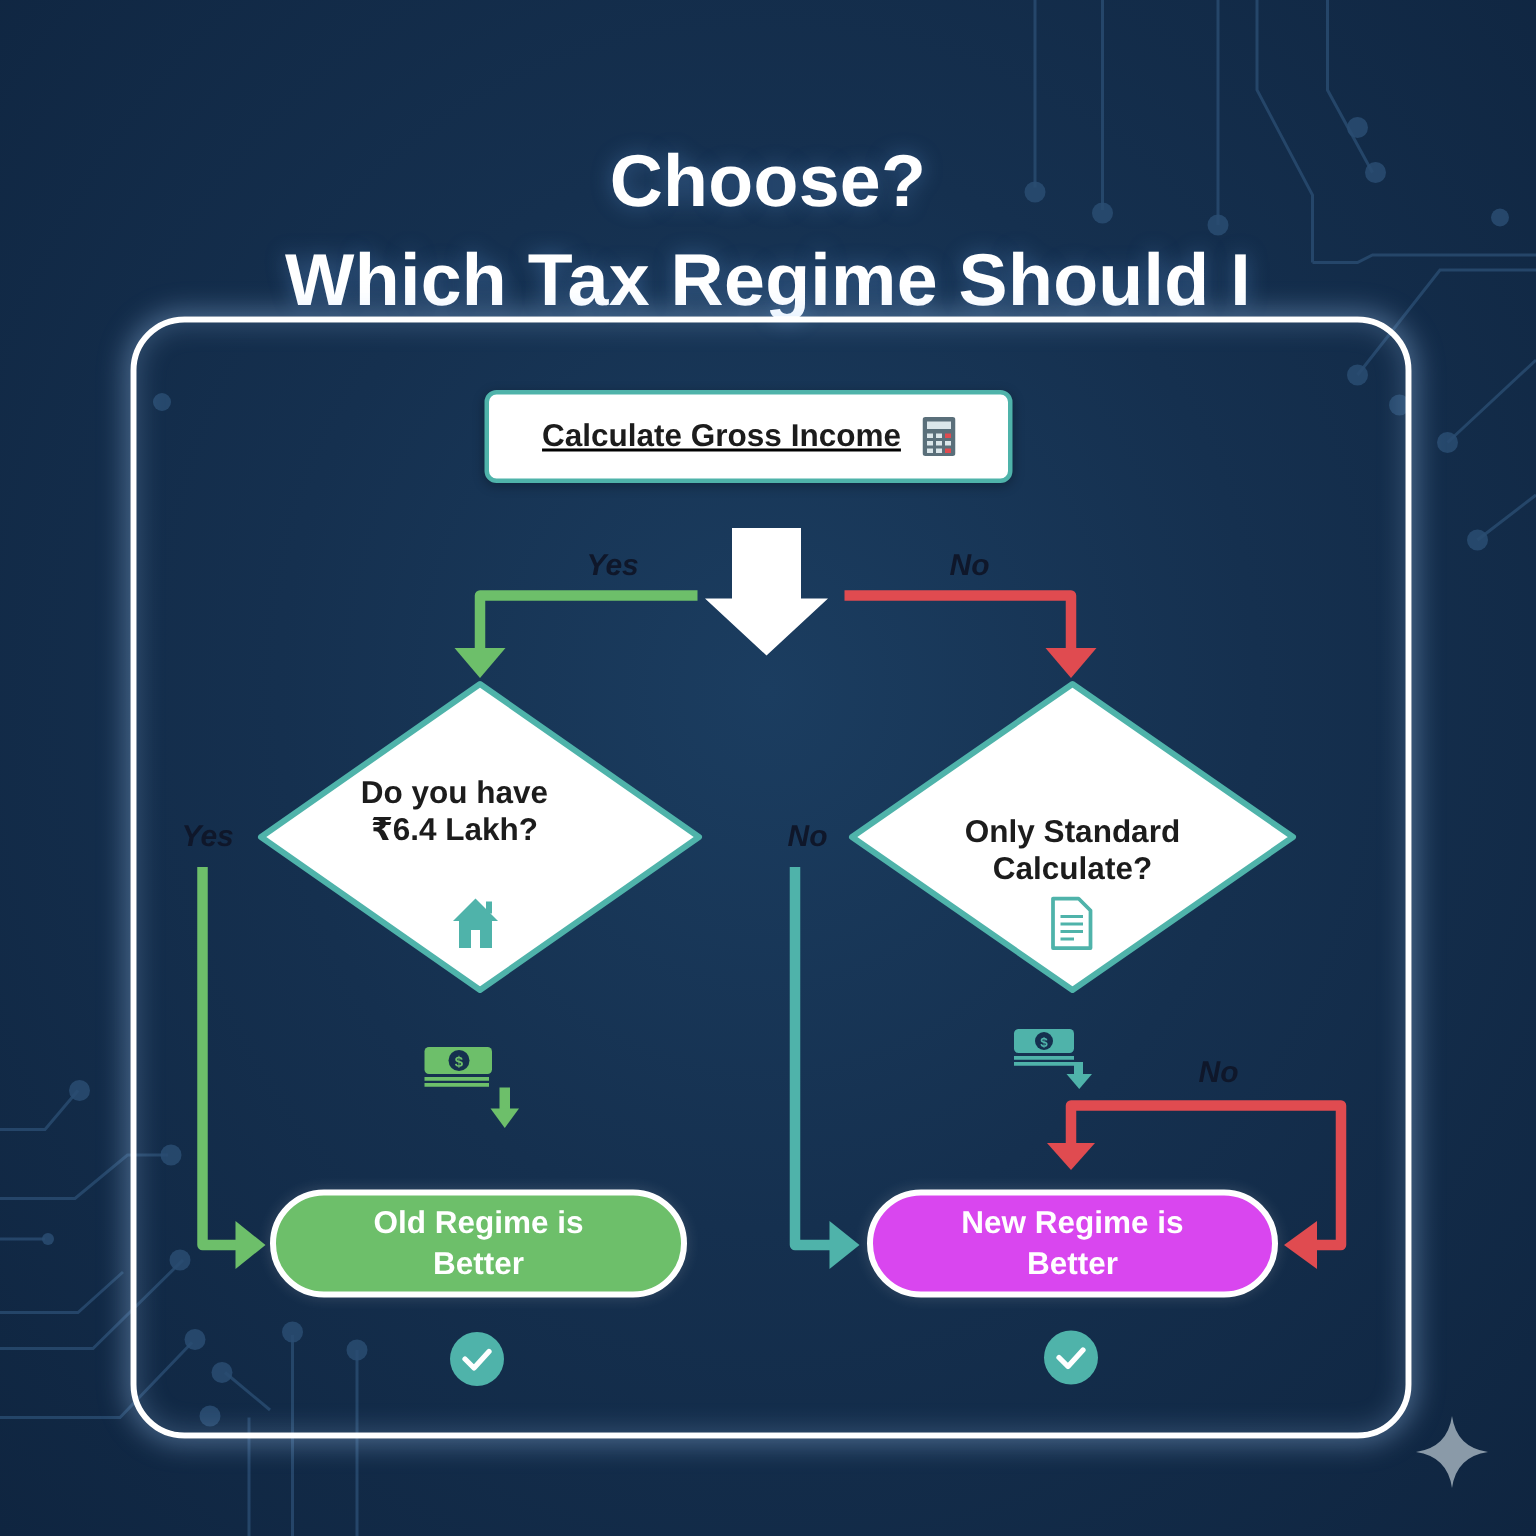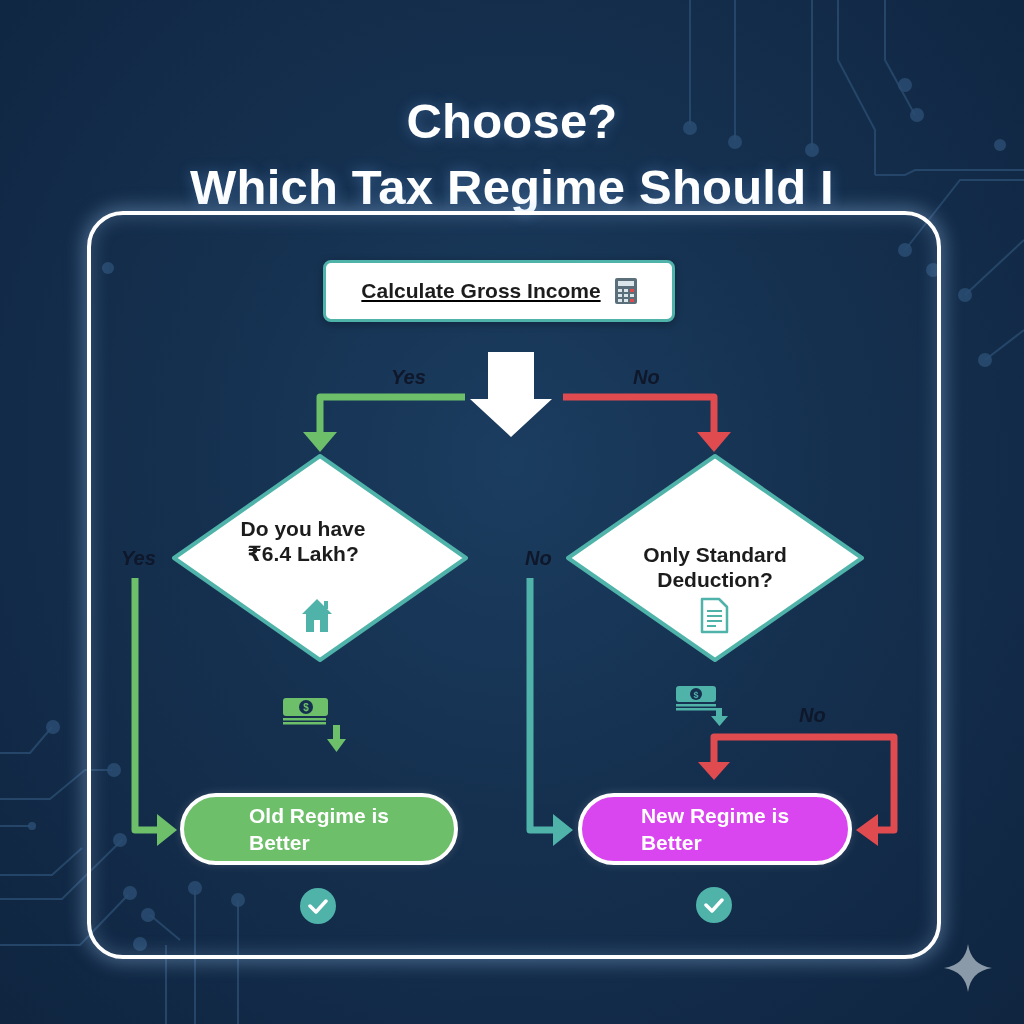--- a/index.html
+++ b/index.html
@@ -28,21 +28,21 @@
     text-decoration:underline;
   }
   .start-label { font-size:21px; font-weight:700; color:#1c1c1c; }
   .diamond-text {
     position:absolute; text-align:center; color:#1c1c1c; font-weight:700;
     font-size:21px; line-height:25px;
   }
   .lbl { position:absolute; color:#0f172a; font-weight:700; font-size:20px;font-style:italic; }
   .pill {
     position:absolute; height:64px; border:4px solid #ffffff; border-radius:40px;
-    display:flex; align-items:center; justify-content:center; text-align:left;
+    display:flex; align-items:center; justify-content:center; text-align:center;
     color:#ffffff; font-weight:700; font-size:21px; line-height:27px;
     box-shadow:0 0 10px rgba(255,255,255,0.15);
   }
   .pill span { display:block; }
   .check {
     position:absolute; width:36px; height:36px; border-radius:50%;
     background:#4fb3aa; display:flex; align-items:center; justify-content:center;
   }
 </style>
 </head>
@@ -182,21 +182,21 @@
 <div class="lbl" style="left:121px; top:547px;">Yes</div>
 <div class="lbl" style="left:525px; top:547px;">No</div>
 <div class="lbl" style="left:799px; top:704px;">No</div>
 
 <div class="diamond-text" style="left:203px; top:516px; width:200px;">
   <div>Do you have</div>
   <div>₹6.4 Lakh?</div>
 </div>
 <div class="diamond-text" style="left:605px; top:532px; width:220px;margin-top:10px;">
   <div>Only Standard</div>
-  <div>Deduction?</div>
+  <div>Calculate?</div>
 </div>
 
 <div class="pill" style="left:180px; top:793px; width:270px; background:#6dbf6a;">
   <div>
     <span>Old Regime is</span>
     <span>Better</span>
   </div>
 </div>
 <div class="pill" style="left:578px; top:793px; width:266px; background:#d946ef;">
   <div>

